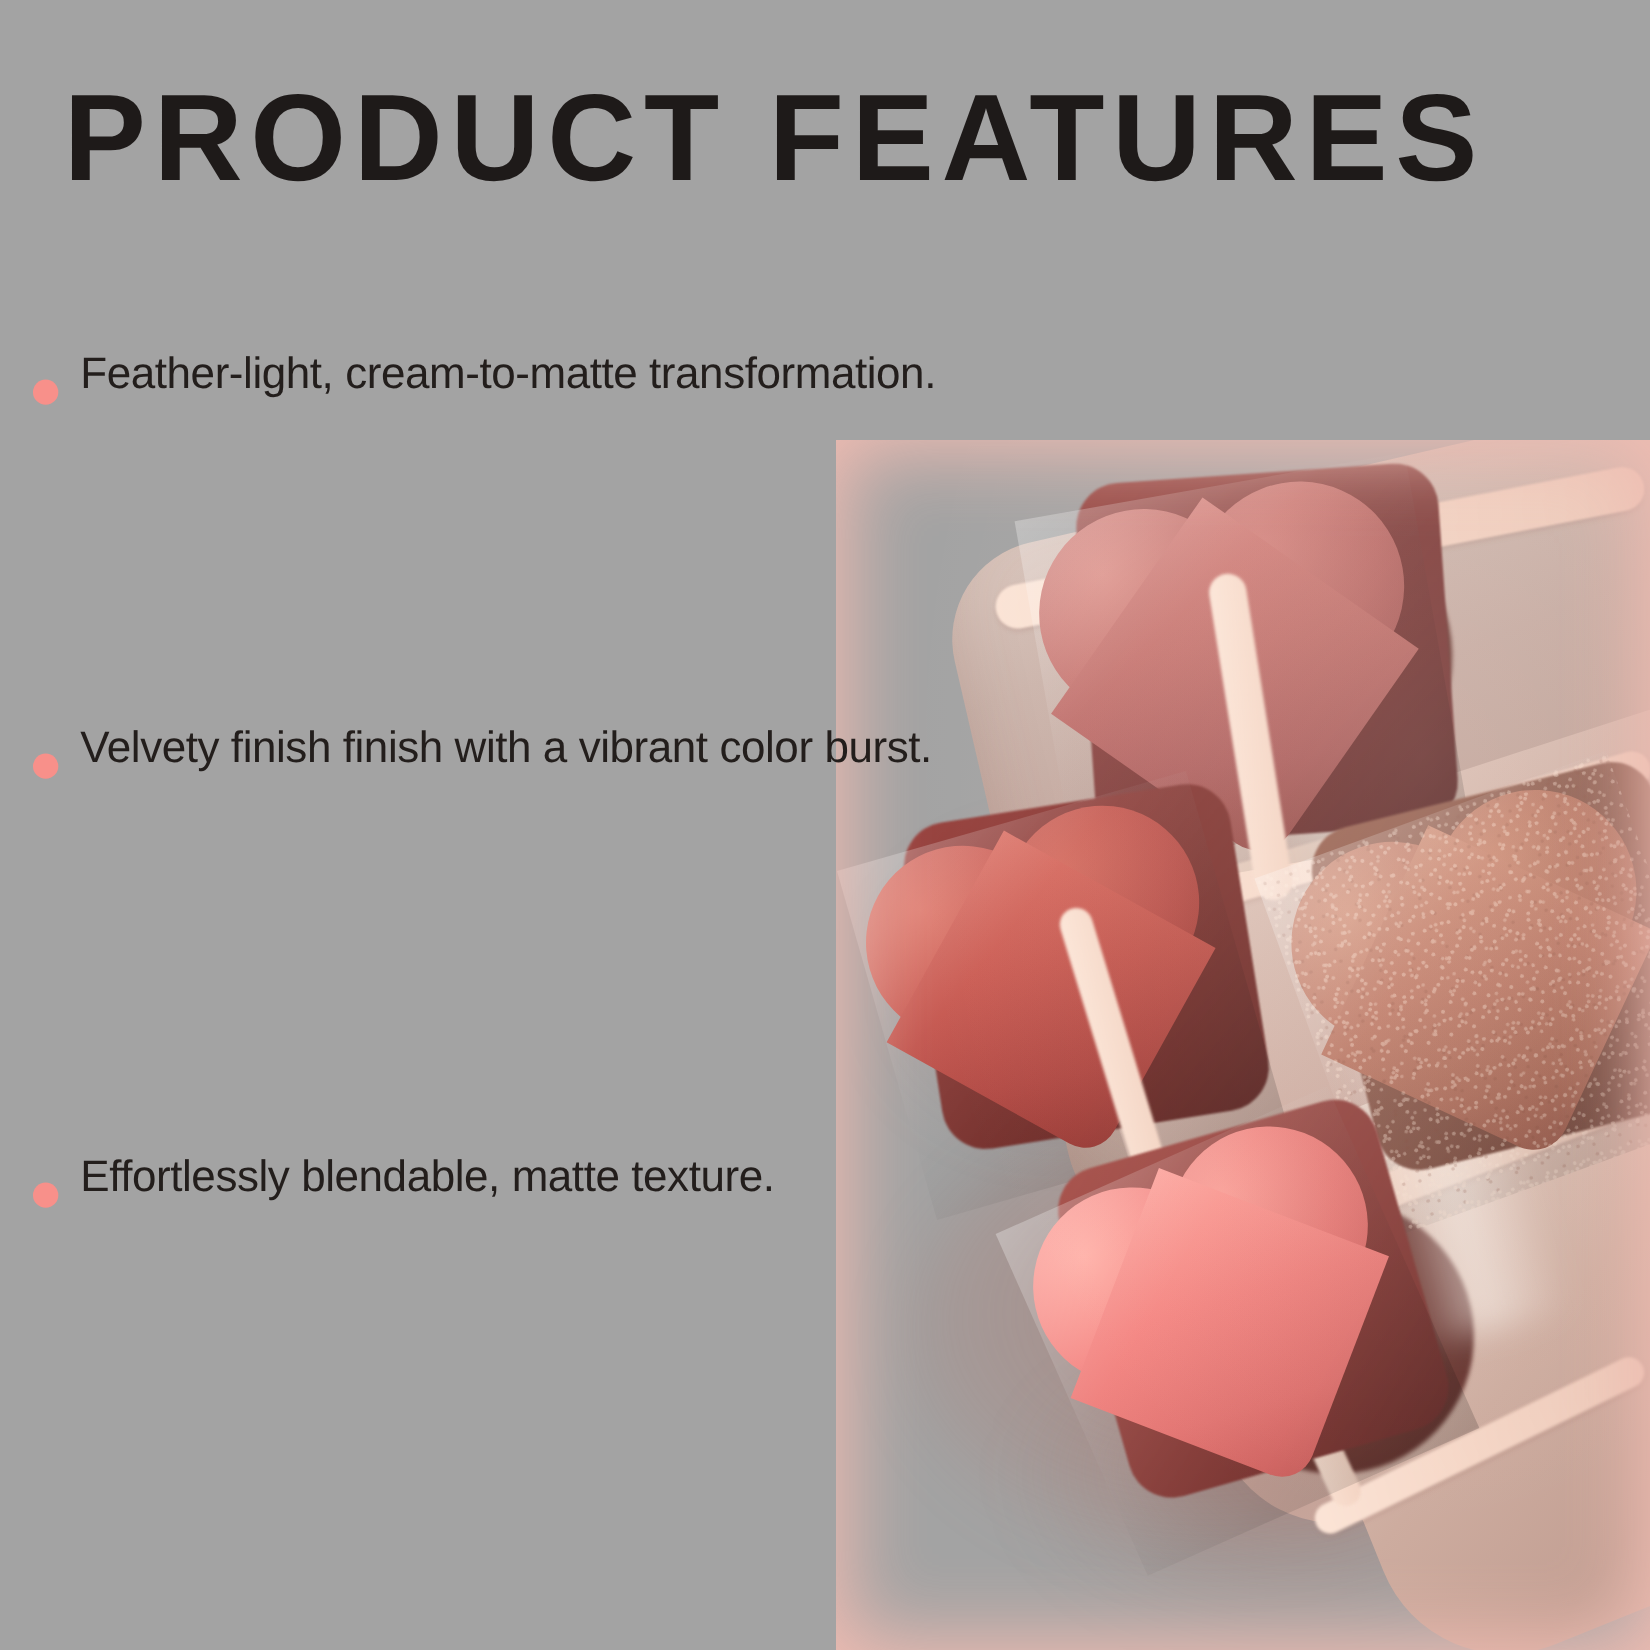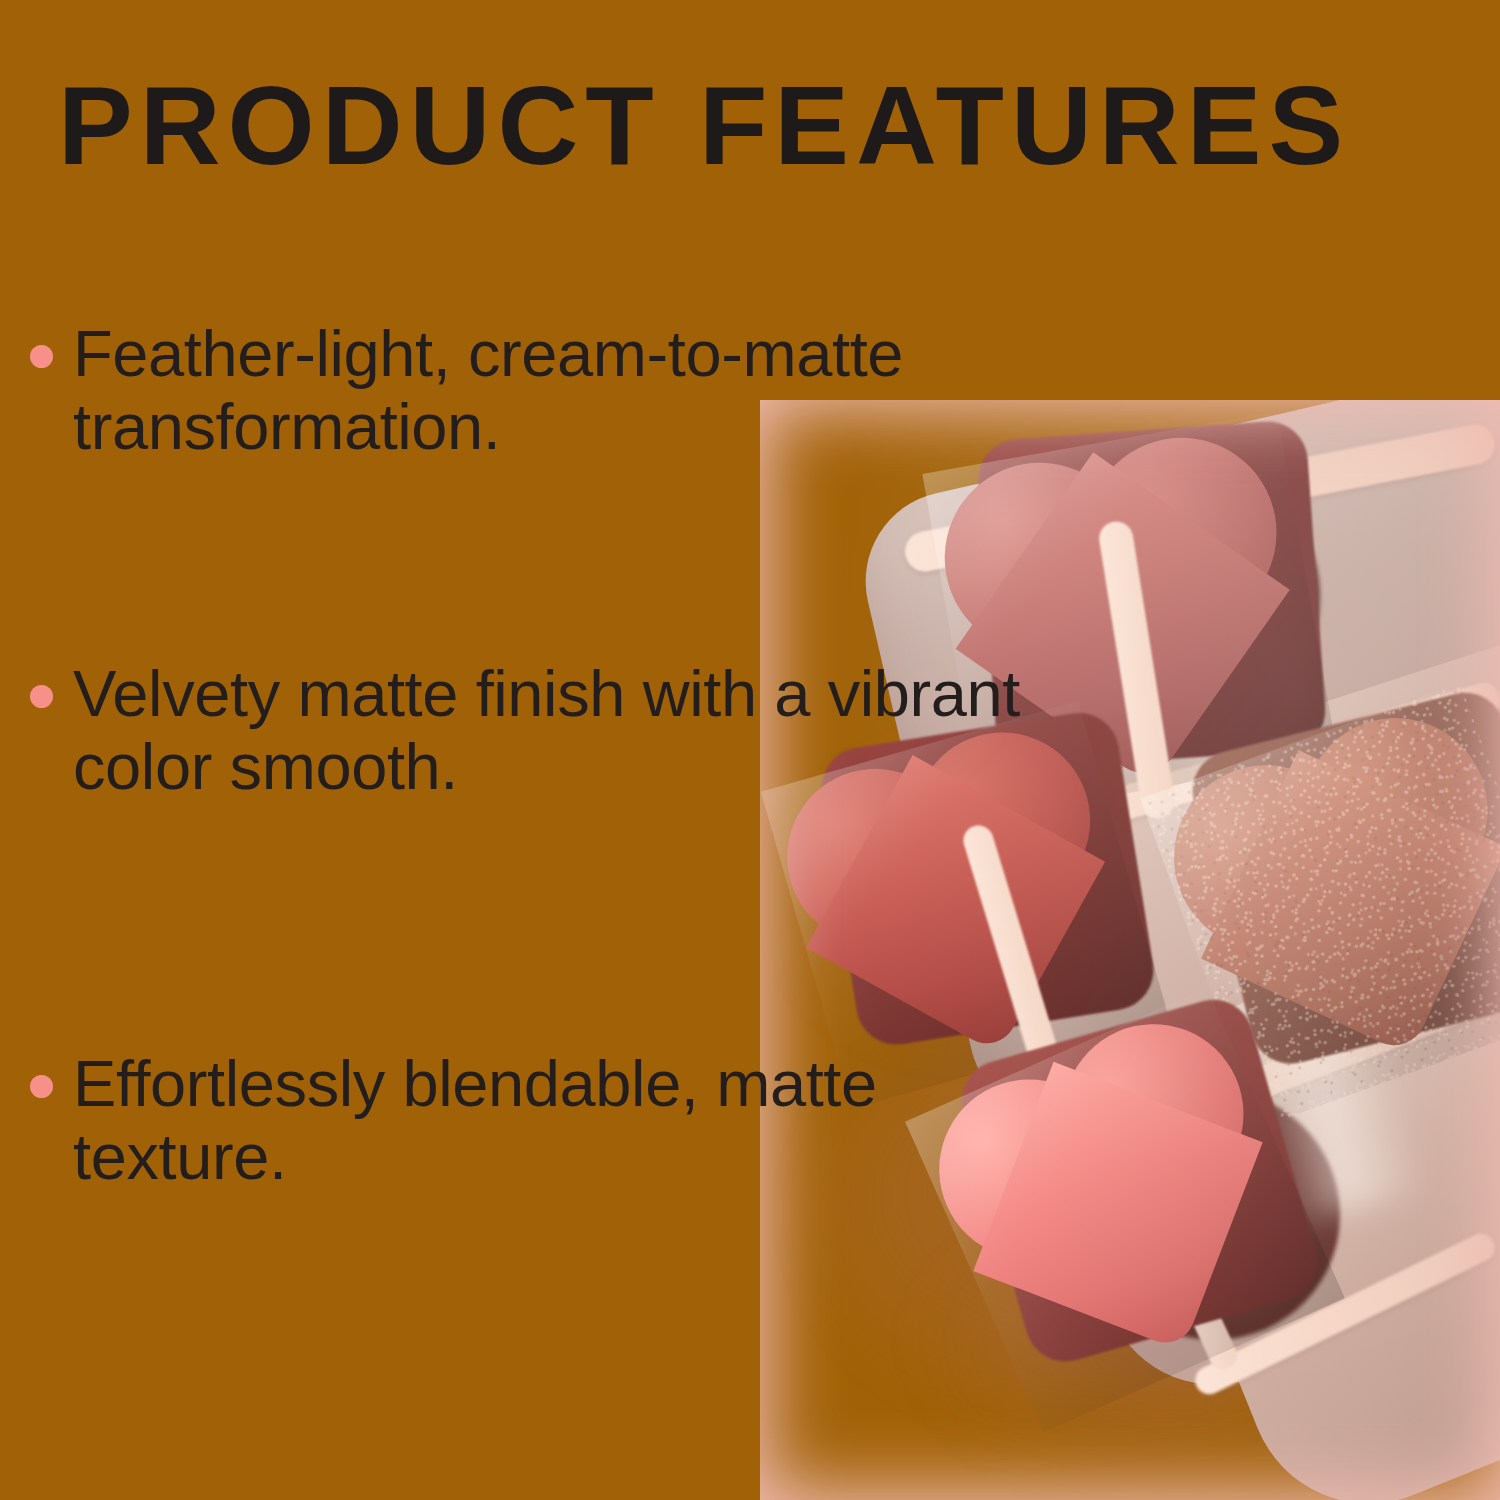--- a/index.html
+++ b/index.html
@@ -5,21 +5,21 @@
   html,body{margin:0;padding:0;}
   body{
     width:1500px;height:1500px;
     background:#F0BCB2;
     font-family:"Liberation Sans", sans-serif;
     overflow:hidden;
     position:relative;
   }
 
   
-  #page{position:absolute;inset:0;background:#a16207;overflow:hidden;}
+  #page{position:absolute;inset:0;background:#a3a3a3;overflow:hidden;}
 
   
   #title{
     position:absolute;left:58px;top:70px;
     width:1300px;
     font-size:112px;
     font-weight:700;
     letter-spacing:7px;
     line-height:1.0;
     color:#1E1A19;
@@ -35,21 +35,21 @@
   .bullet:nth-child(3){top:1048px;}
 
   .dot{
     flex:0 0 auto;
     width:23px;height:23px;border-radius:50%;
     background:#F8908A;
     margin-top:27px;
     margin-right:20px;
   }
   .btext{
-    font-size:65px;
+    font-size:40px;
     line-height:1.12;
     color:#231E1C;
     font-weight:400;
     letter-spacing:-0.4px;
     max-width:1010px;
   }
 
   
   #photo{
     position:absolute;
@@ -340,21 +340,21 @@
 
   <div id="bullets">
 
     <div class="bullet">
       <span class="dot"></span>
       <span class="btext">Feather-light, cream-to-matte transformation.</span>
     </div>
 
     <div class="bullet">
       <span class="dot"></span>
-      <span class="btext">Velvety matte finish with a vibrant color smooth.</span>
+      <span class="btext">Velvety finish finish with a vibrant color burst.</span>
     </div>
 
     <div class="bullet">
       <span class="dot"></span>
       <span class="btext">Effortlessly blendable, matte texture.</span>
     </div>
 
   </div>
 
 </div>

